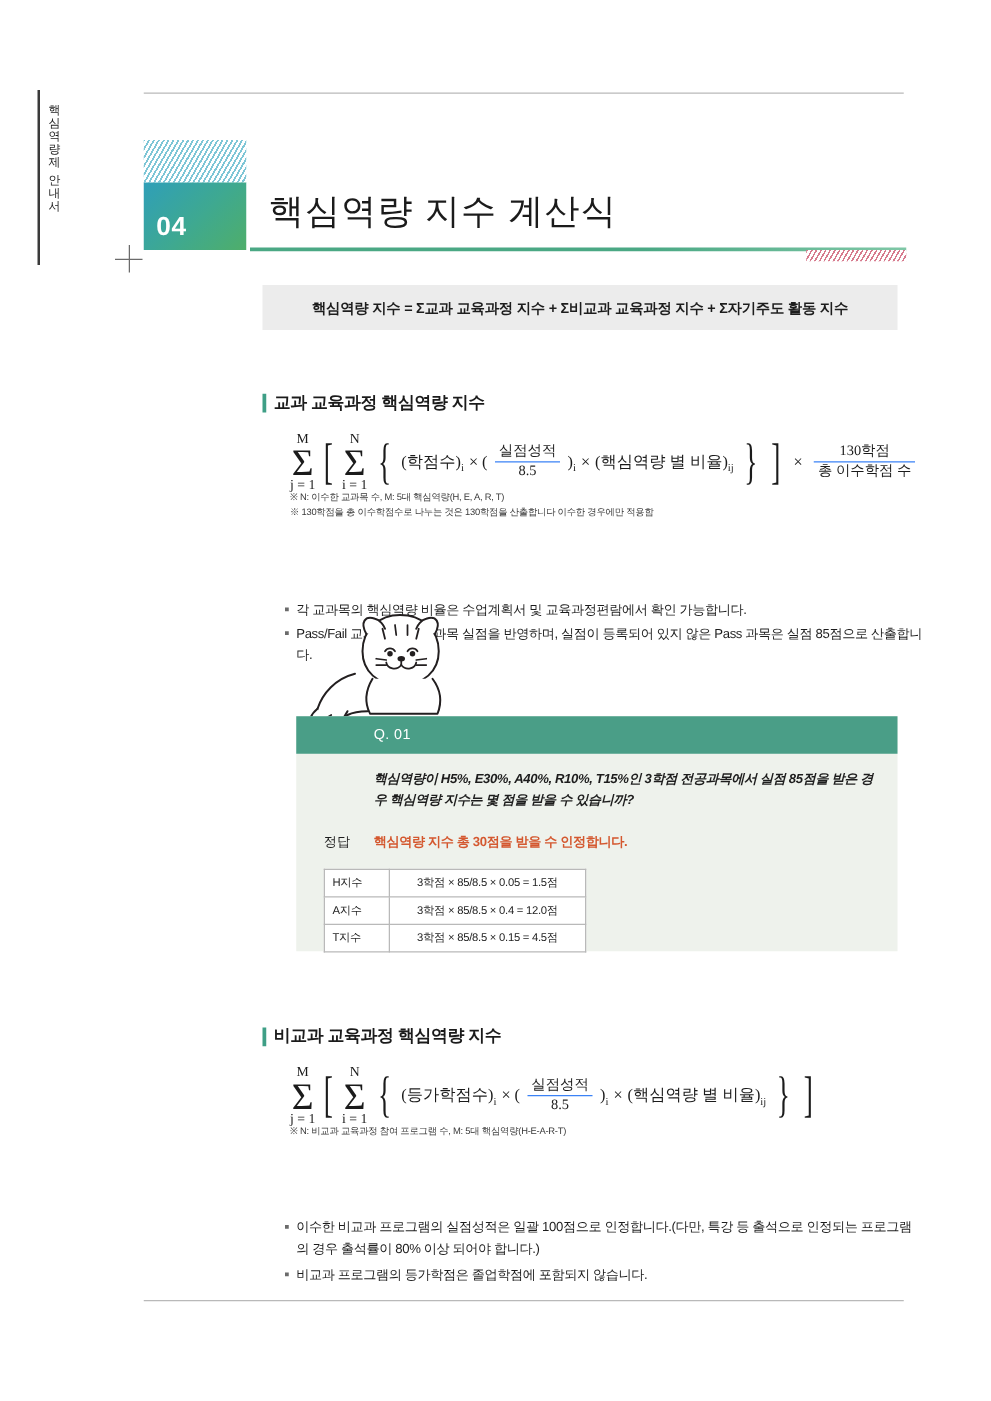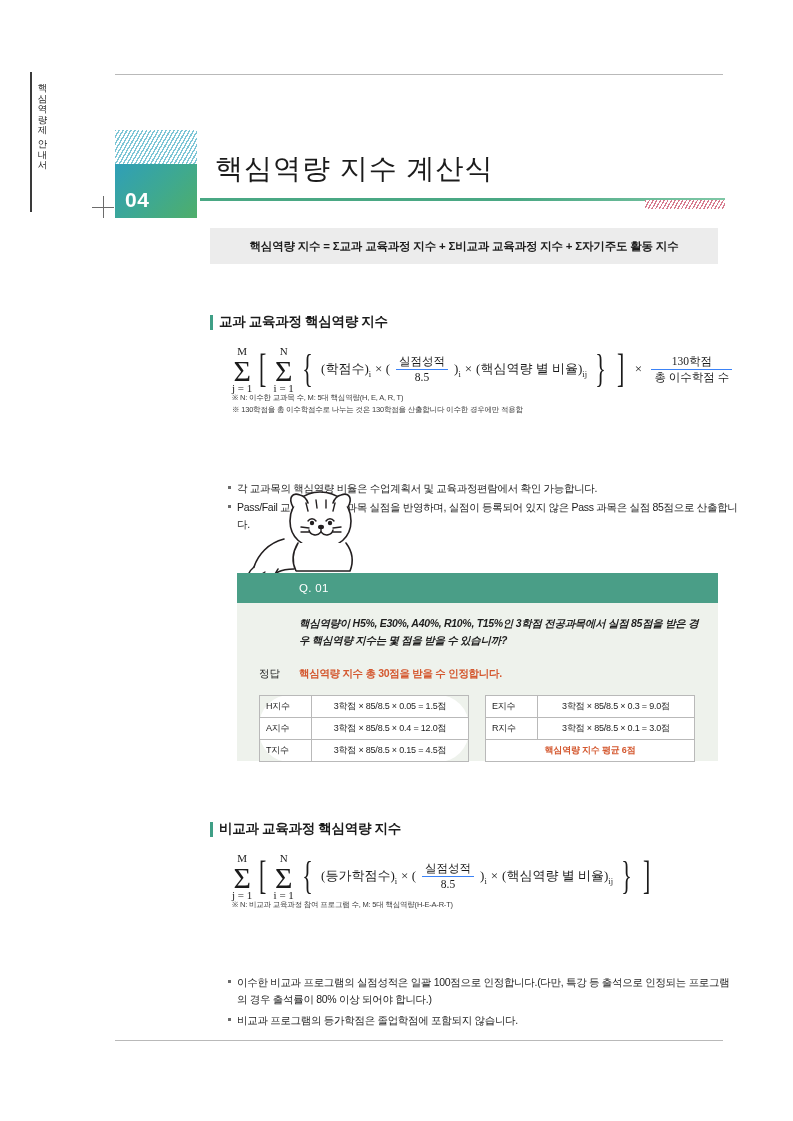--- a/index.html
+++ b/index.html
@@ -62,21 +62,21 @@
     position:absolute;
     left:115px; right:70px; top:1040px;
     height:1px;
     background:#b9b9b9;
   }
 
   
   .chapter-block {
     position:absolute;
     left:115px;
-    top:130px;
+    top:112px;
     width:72px;
     height:88px;
     padding-left:19px;
   }
   .chapter-hatch {
     position:absolute;
     left:0; top:0;
     width:82px; height:34px;
     background: repeating-linear-gradient(
       -60deg,
@@ -422,52 +422,37 @@
     </g>
   </svg>
 </div>
 
 <div class="qbox">
   <div class="qbox-header">Q. 01</div>
   <div class="qtext">핵심역량이 H5%, E30%, A40%, R10%, T15%인 3학점 전공과목에서 실점 85점을 받은 경우 핵심역량 지수는 몇 점을 받을 수 있습니까?</div>
   <div class="answer-label">정답</div>
   <div class="answer-text">핵심역량 지수 총 30점을 받을 수 인정합니다.</div>
 
-  <table class="calc-table" style="left:22px; top:122px; width:210px;border-radius:31px;">
+  <table class="calc-table" style="left:22px; top:122px; width:210px;">
     <tbody>
         <tr>
       <td class="key">H지수</td>
       <td class="val">3학점 × 85/8.5 × 0.05 = 1.5점</td>
     </tr>
     <tr>
       <td class="key">A지수</td>
       <td class="val">3학점 × 85/8.5 × 0.4 = 12.0점</td>
     </tr>
     <tr>
       <td class="key">T지수</td>
       <td class="val">3학점 × 85/8.5 × 0.15 = 4.5점</td>
     </tr>
   </tbody>
     </table>
 
-  <table class="calc-table" style="left:248px; top:122px; width:210px;">
-    <tbody>
-        <tr>
-      <td class="key">E지수</td>
-      <td class="val">3학점 × 85/8.5 × 0.3 = 9.0점</td>
-    </tr>
-    <tr>
-      <td class="key">R지수</td>
-      <td class="val">3학점 × 85/8.5 × 0.1 = 3.0점</td>
-    </tr>
-    <tr>
-      <td class="avg" colspan="2">핵심역량 지수 평균 6점</td>
-    </tr>
-  </tbody>
-    </table>
 </div>
 
 <div class="section-head" style="left:210px; top:820px;">비교과 교육과정 핵심역량 지수</div>
 
 <div class="math" style="left:232px; top:852px;">
   <span class="sum">
     <span>M</span><br>
     <span class="big">Σ</span><br>
     <span>j = 1</span>
   </span>

